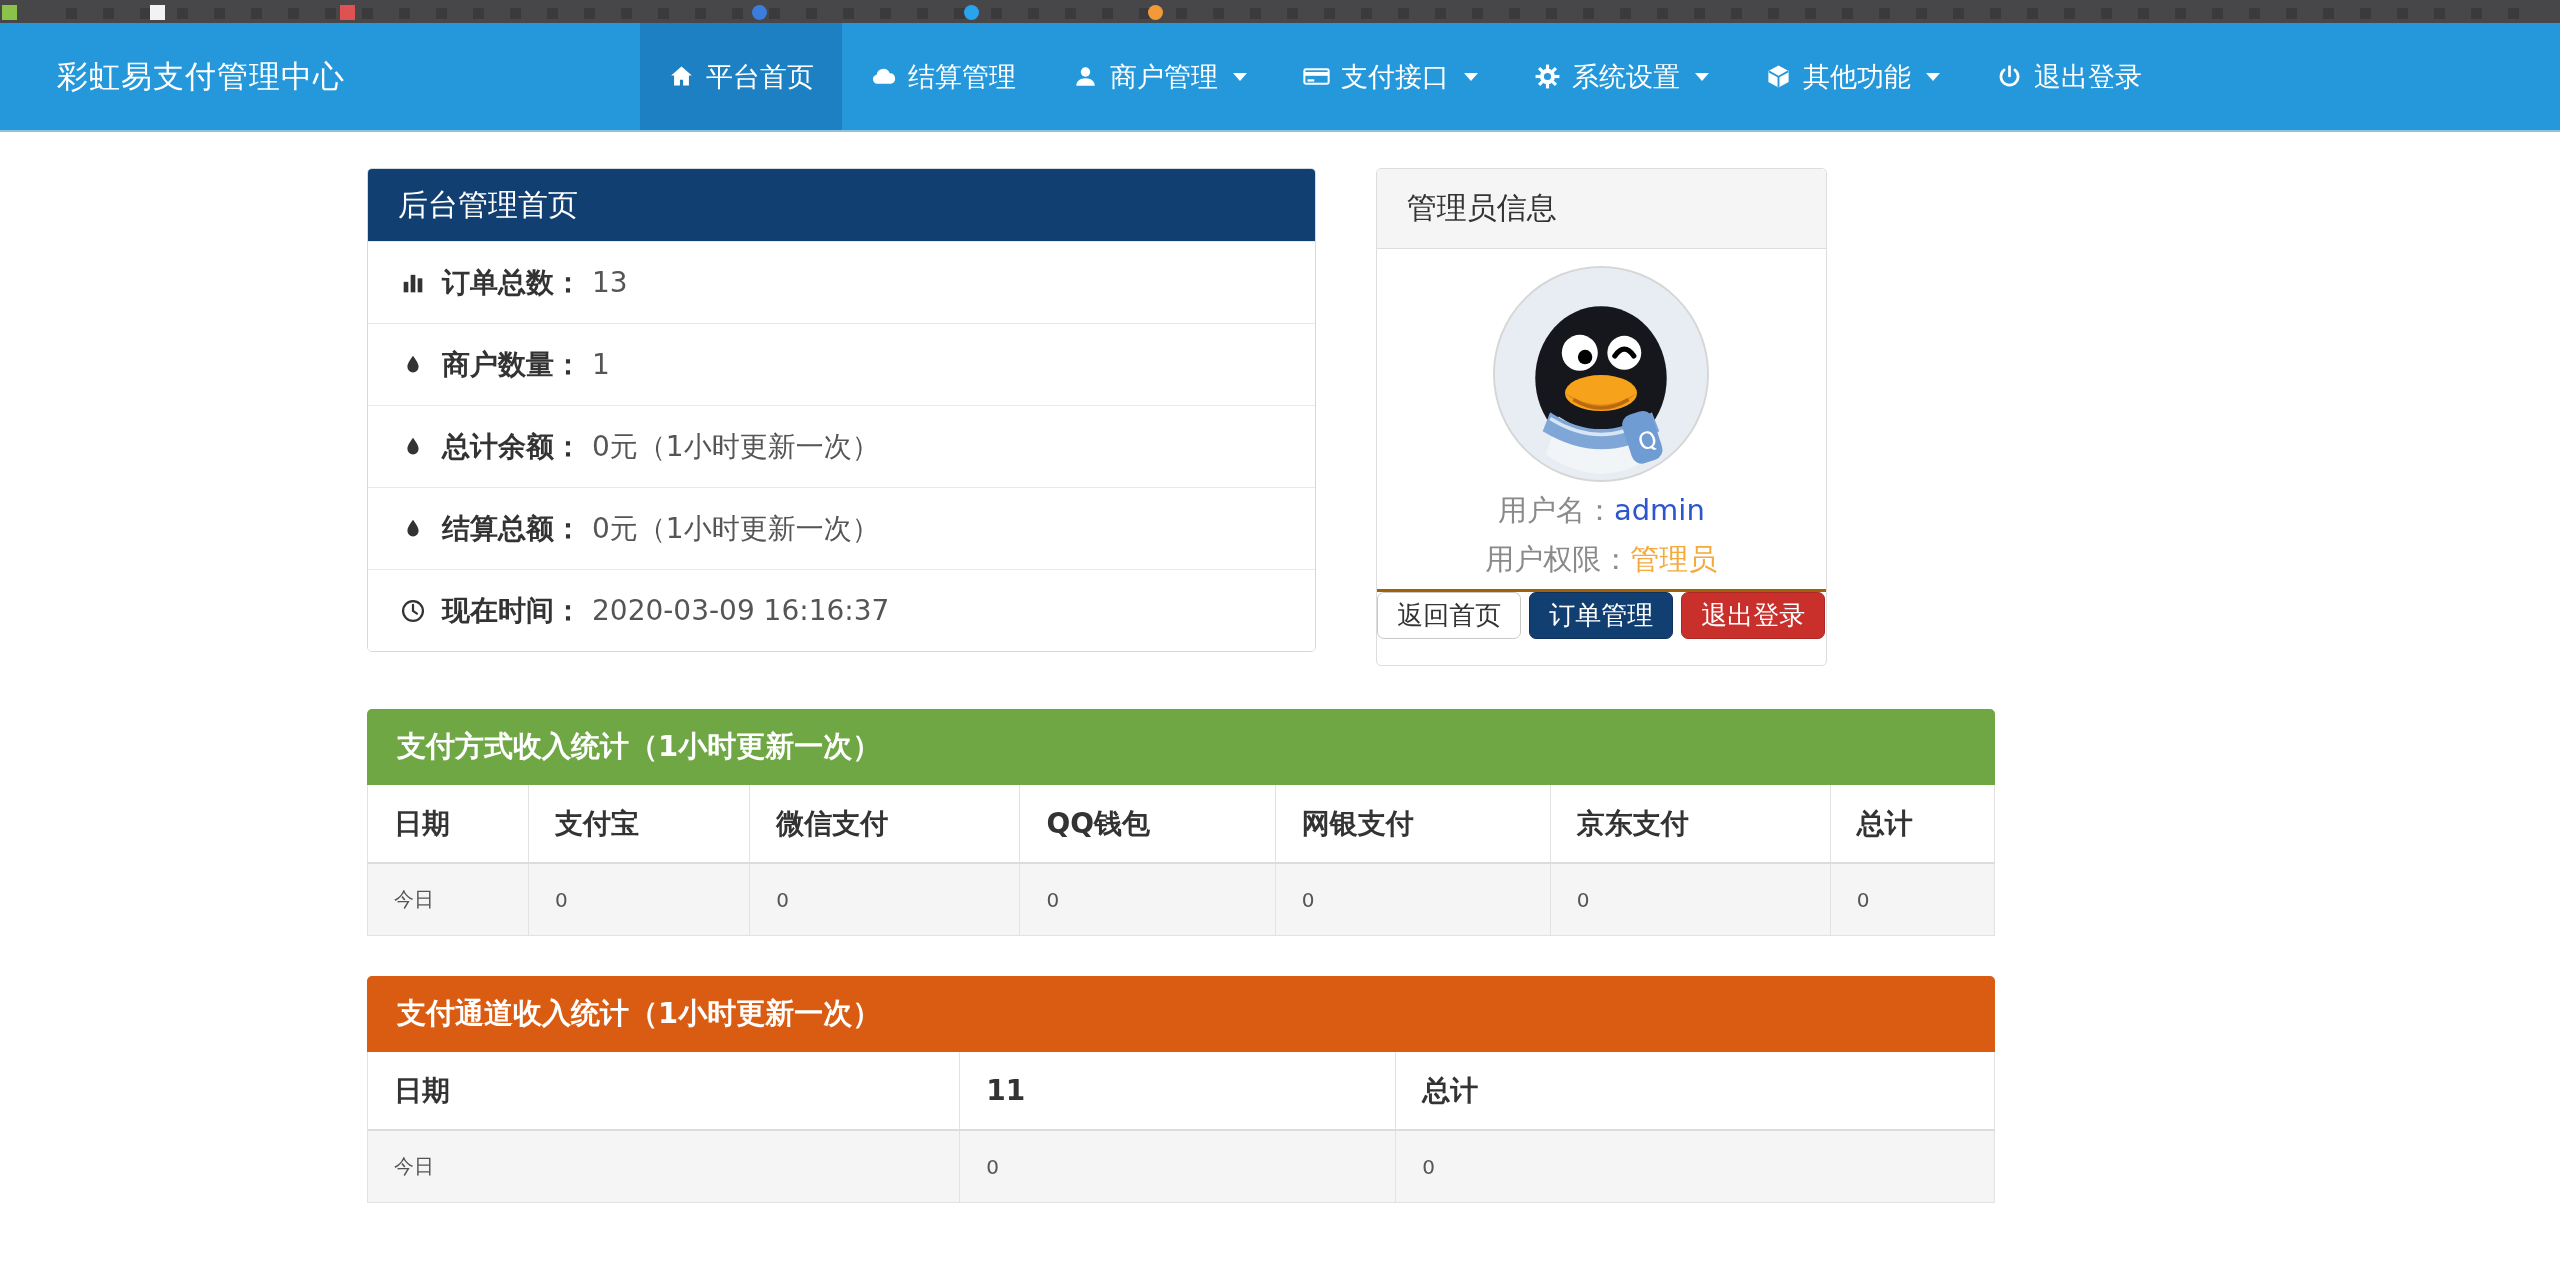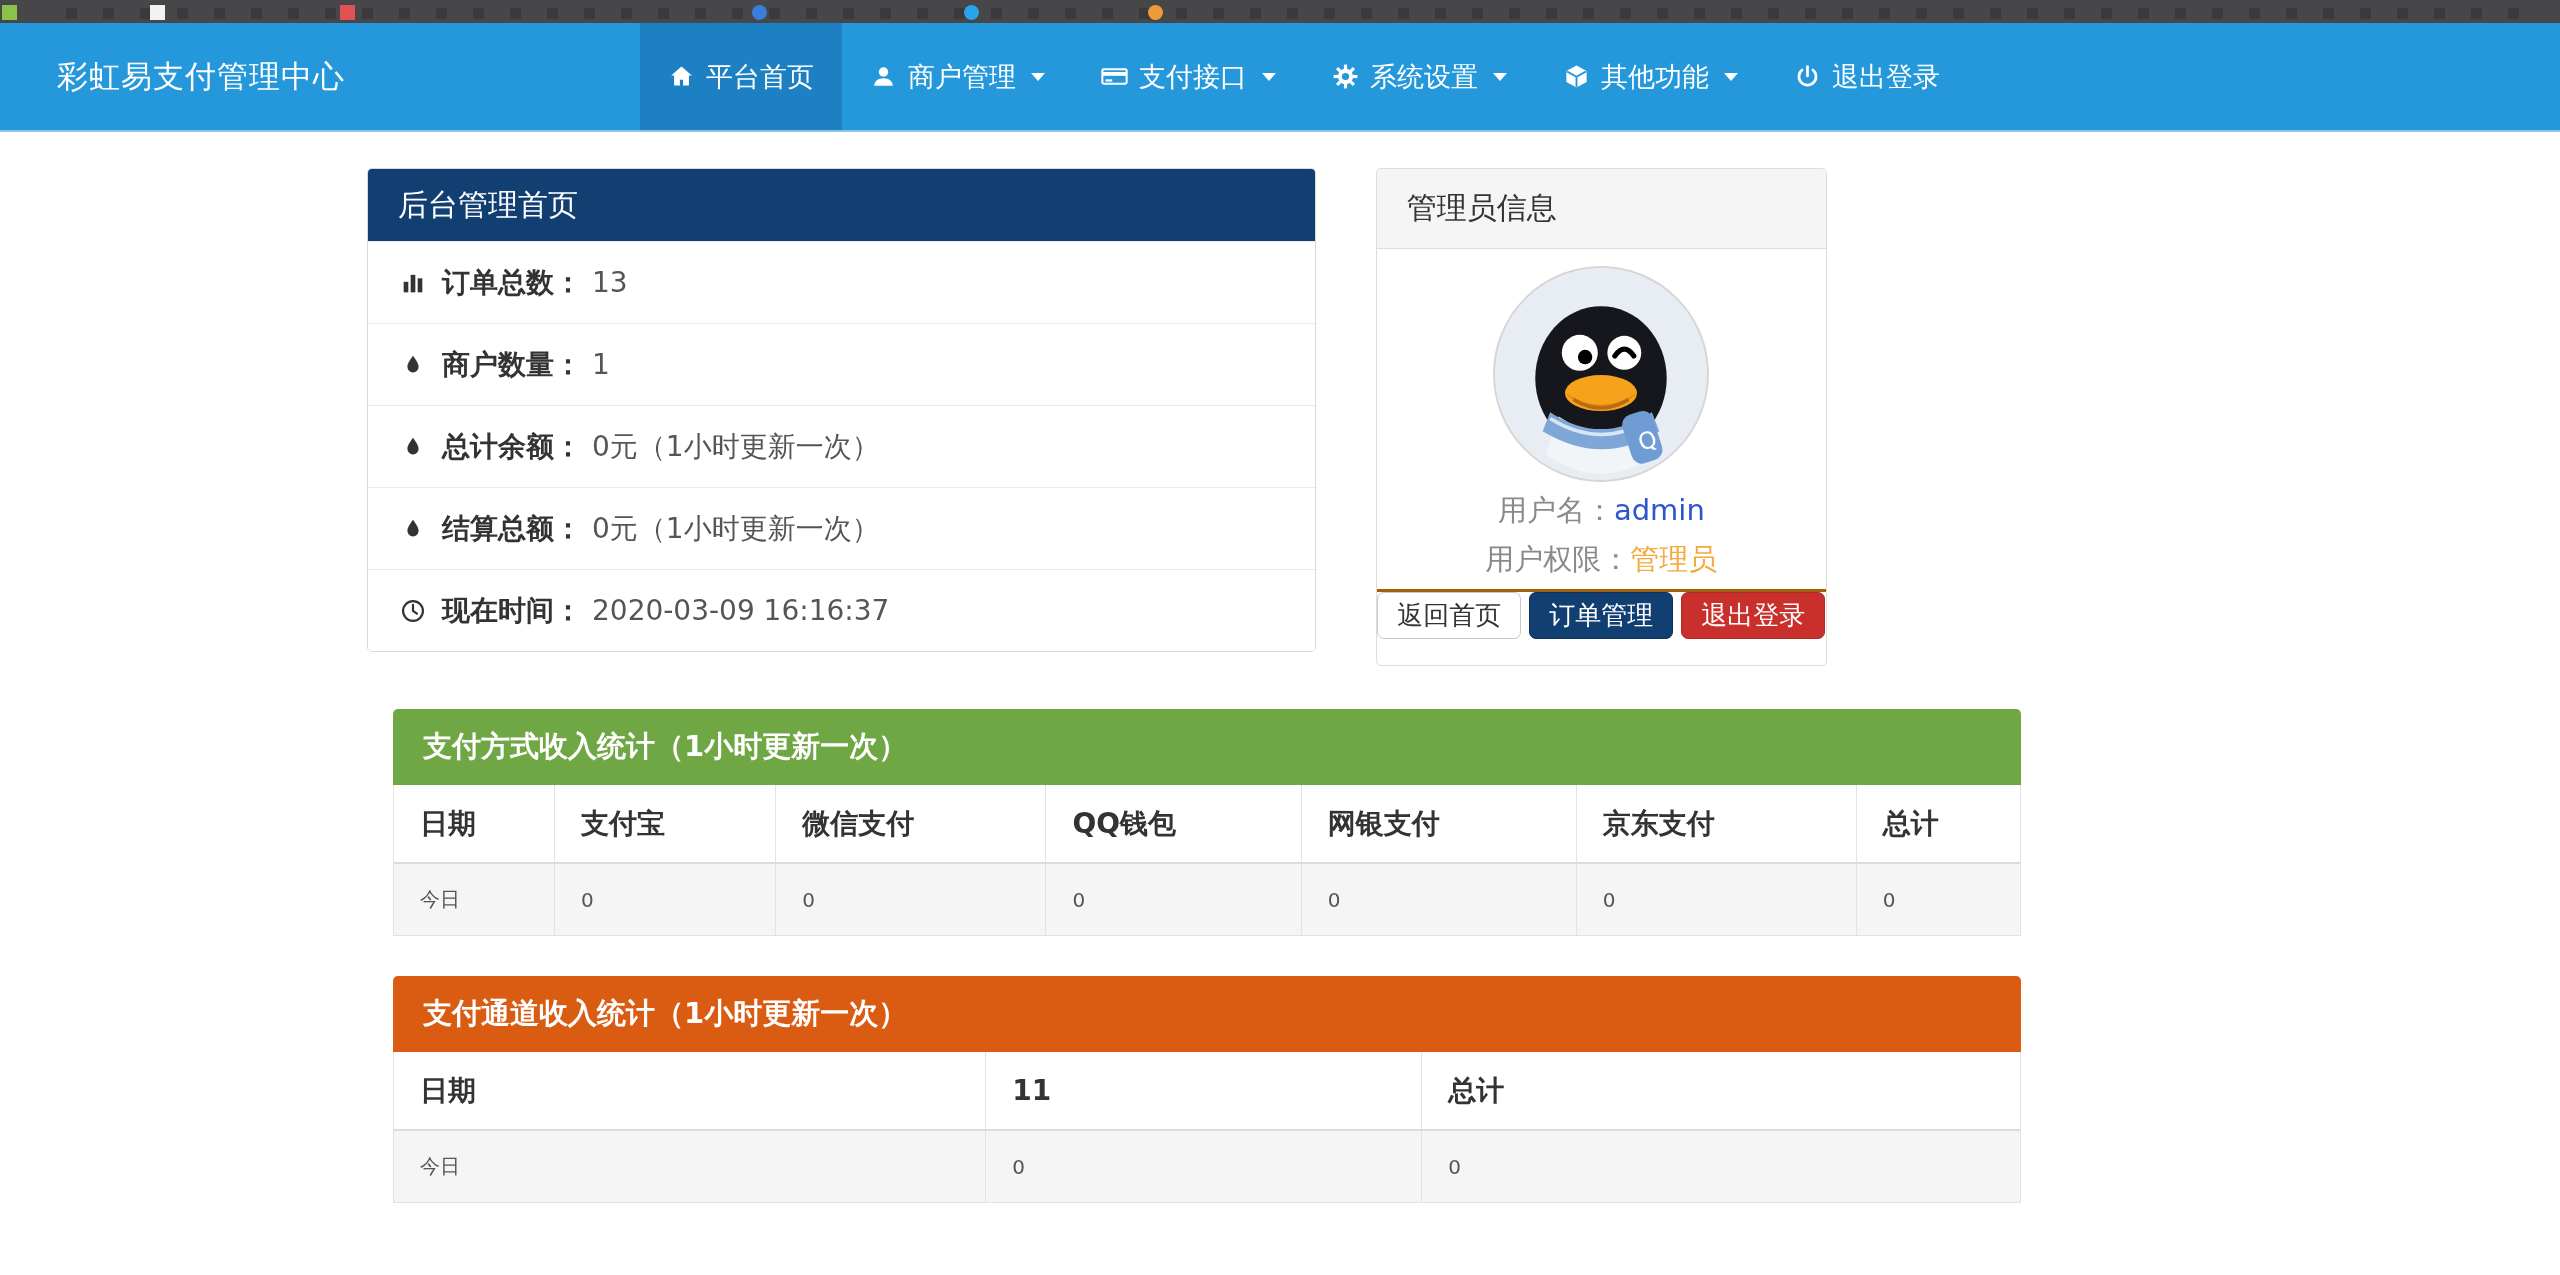--- a/index.html
+++ b/index.html
@@ -55,21 +55,21 @@
   .admin-line .link{color:var(--c-link,#2d55cc);cursor:pointer;}
   .admin-line .role{color:var(--c-role,#f3a93c);}
   .panel-admin-footer{border-top:3px solid #a16207;height:73px;display:flex;
     justify-content:center;gap:8px;}
   .btn{height:47px;padding:0 19px;display:flex;align-items:center;font-size:26px;
     border-radius:7px;cursor:pointer;box-sizing:border-box;}
   .btn-default{background:#fff;border:1px solid #c8c8c8;color:#333;}
   .btn-navy{background:var(--c-navy,#123f72);border:1px solid #0d3158;color:#fff;}
   .btn-red{background:var(--c-red,#c9302c);border:1px solid #ac2925;color:#fff;}
   
-  .stats-panel{margin-top:42px;width:1628px;border-radius:5px;margin-left:26px;}
+  .stats-panel{margin-top:42px;width:1628px;border-radius:5px;}
   .stats-header{height:76px;display:flex;align-items:center;padding:0 30px;color:#fff;
     font-size:29px;font-weight:bold;border-radius:5px 5px 0 0;box-sizing:border-box;}
   .stats-header.green{background:var(--c-green,#6fa744);}
   .stats-header.orange{background:var(--c-orange,#d95c12);}
   table.stats{width:100%;border-collapse:collapse;background:#fff;table-layout:fixed;}
   table.stats th{height:77px;text-align:left;padding:0 26px;font-size:28px;color:#333;
     font-weight:bold;border:1px solid #e2e2e2;border-top:none;border-bottom:2px solid #dcdcdc;}
   table.stats td{height:71px;text-align:left;padding:0 26px;font-size:20px;color:#555;
     background:#f5f5f5;border:1px solid #e2e2e2;}
 </style>
@@ -94,20 +94,28 @@
     <div class="nav-item active">
       <span>
           <svg width="27" height="27" viewBox="0 0 24 24">
             <path fill="#fff" d="M12 3 2.8 11.2h2.6V20h5.2v-5.2h2.8V20h5.2v-8.8h2.6z"></path>
           </svg>
         </span>
       <span>平台首页</span>
     </div>
 
 
+    <div class="nav-item">
+      <span>
+          <svg width="27" height="27" viewBox="0 0 24 24">
+            <path fill="#fff" d="M18.6 18.5H6.6a4.1 4.1 0 0 1-.7-8.1 6 6 0 0 1 11.6-1.2 4.7 4.7 0 0 1 1.1 9.3z"></path>
+          </svg>
+        </span>
+      <span>结算管理</span>
+    </div>
 
     <div class="nav-item">
       <span>
           <svg width="27" height="27" viewBox="0 0 24 24">
             <g fill="#fff">
               <circle cx="12" cy="8" r="4.2"></circle>
               <path d="M3.8 20.2c0-4.2 3.7-6.6 8.2-6.6s8.2 2.4 8.2 6.6z"></path>
             </g>
           </svg>
         </span>

